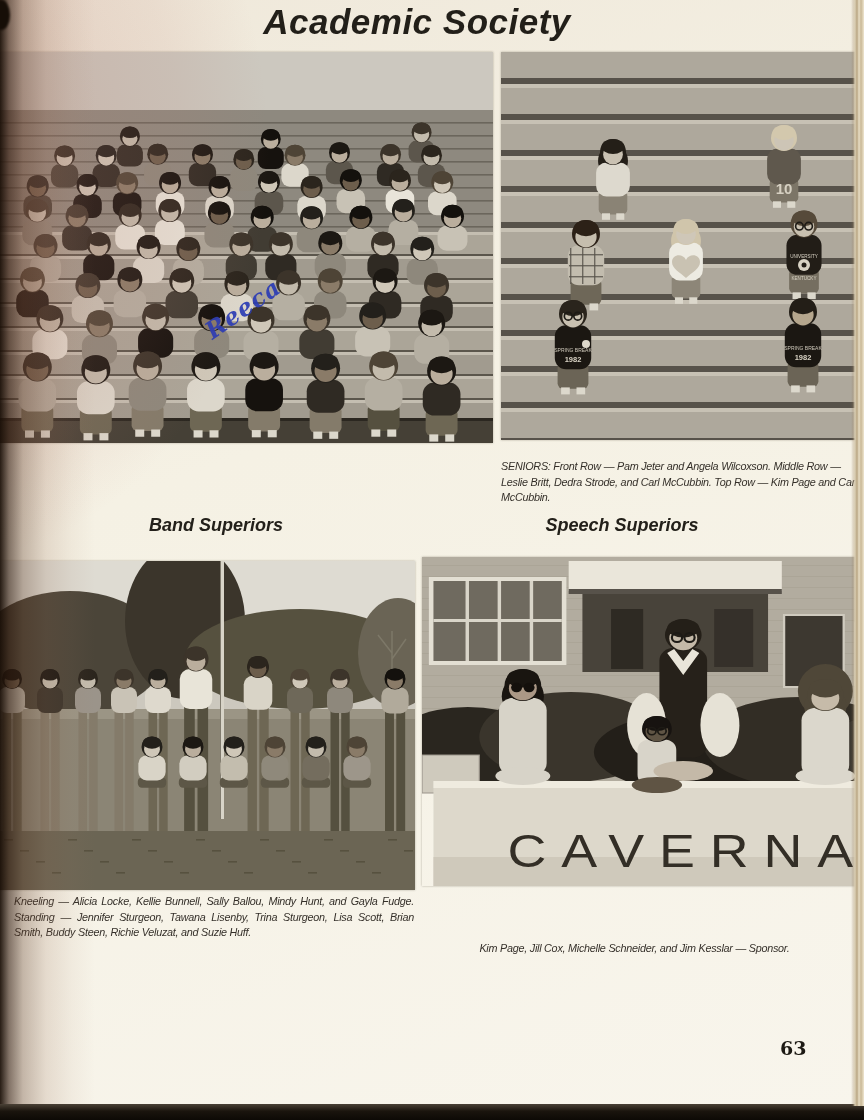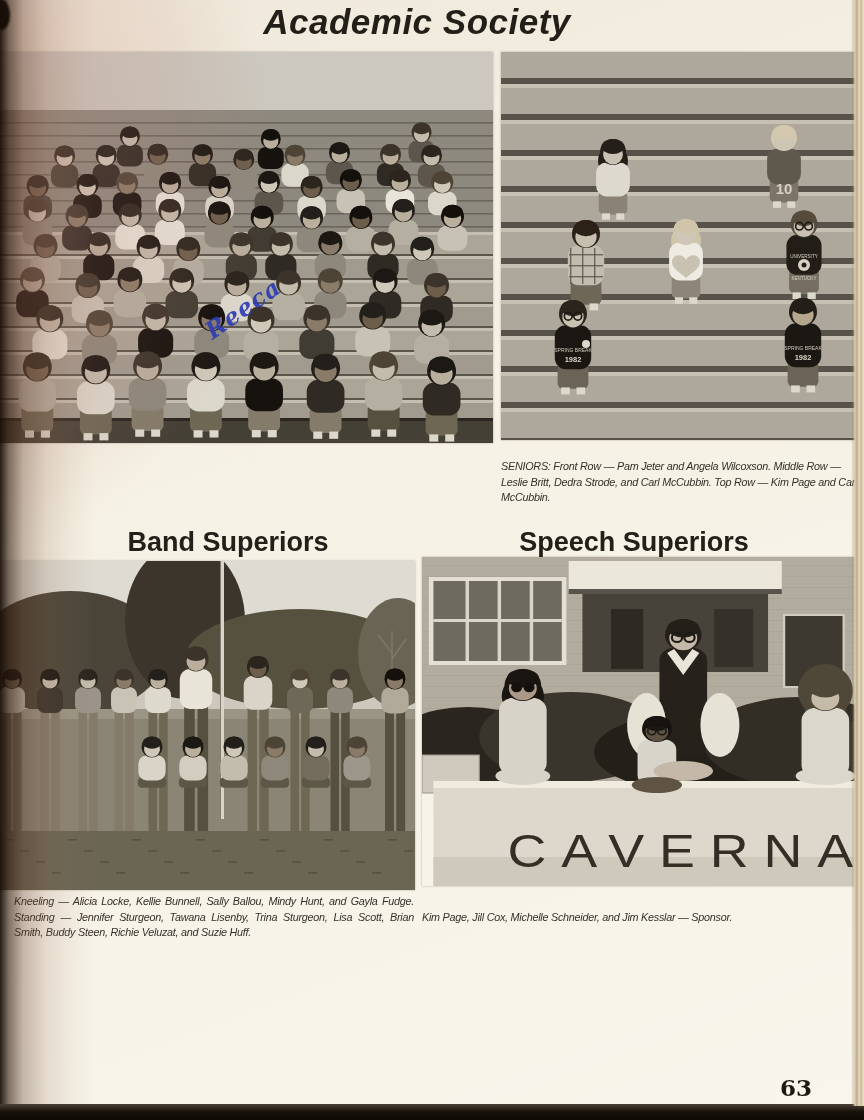--- a/index.html
+++ b/index.html
@@ -5,41 +5,41 @@
   html,body{margin:0;padding:0;}
   body{width:864px;height:1120px;overflow:hidden;
        font-family:"Liberation Sans",sans-serif;
        background:#e9e4d6;}
   .page{position:relative;width:864px;height:1120px;overflow:hidden;
         background:linear-gradient(160deg,#efe8da 0%,#f5f1e4 38%,#f8f5ec 100%);}
   
   .title{position:absolute;left:417px;top:2px;transform:translateX(-50%);
          margin:0;font-style:italic;font-weight:bold;font-size:35px;
          letter-spacing:.5px;color:#221f19;white-space:nowrap;z-index:2;}
-  .subhead{position:absolute;margin:12px;font-weight:bold;
-           font-size:27px;color:#23201a;white-space:nowrap;z-index:2;}
+  .subhead{position:absolute;margin:0;font-style:italic;font-weight:bold;
+           font-size:18px;color:#23201a;white-space:nowrap;z-index:2;}
   .subhead.band{left:216px;top:515px;transform:translateX(-50%);}
   .subhead.speech{left:622px;top:515px;transform:translateX(-50%);}
   
   figure.photo{position:absolute;margin:0;overflow:hidden;z-index:1;
                box-shadow:0 0 2px rgba(50,40,25,.35);}
   figure.photo svg{display:block;width:100%;height:100%;}
   .p1{left:0;top:52px;width:493px;height:391px;}
   .p2{left:501px;top:52px;width:355px;height:388px;}
   .p3{left:0;top:561px;width:415px;height:329px;}
   .p4{left:422px;top:557px;width:487px;height:329px;}
   
   .caption{position:absolute;margin:0;font-style:italic;font-size:10.8px;
            line-height:15.6px;letter-spacing:-.25px;color:#35302a;z-index:2;}
   .cap-seniors{left:501px;top:459px;width:364px;}
   .cap-band{left:14px;top:894px;width:400px;text-align:justify;}
-  .cap-speech{left:422px;top:910px;width:425px;font-style:italic;}
-  .page-number{position:absolute;left:780px;top:1074px;
+  .cap-speech{left:422px;top:941px;width:425px;text-align:center;font-style:italic;}
+  .page-number{position:absolute;left:780px;top:1037px;
                font-family:"DejaVu Serif",serif;font-weight:bold;
-               font-size:23px;color:#1d1a14;z-index:2;}
+               font-size:19px;color:#1d1a14;z-index:2;}
   
   .signature{position:absolute;left:216px;top:316px;z-index:3;
              color:#2b3cb5;font-family:"DejaVu Serif",serif;
              font-style:italic;font-weight:bold;font-size:24px;
              letter-spacing:1px;transform:rotate(-35deg);
              transform-origin:left bottom;opacity:.92;}
   
   .tint-topleft{position:absolute;left:0;top:0;width:360px;height:620px;z-index:4;
       pointer-events:none;
       background:radial-gradient(ellipse 420px 540px at -50px 150px,

